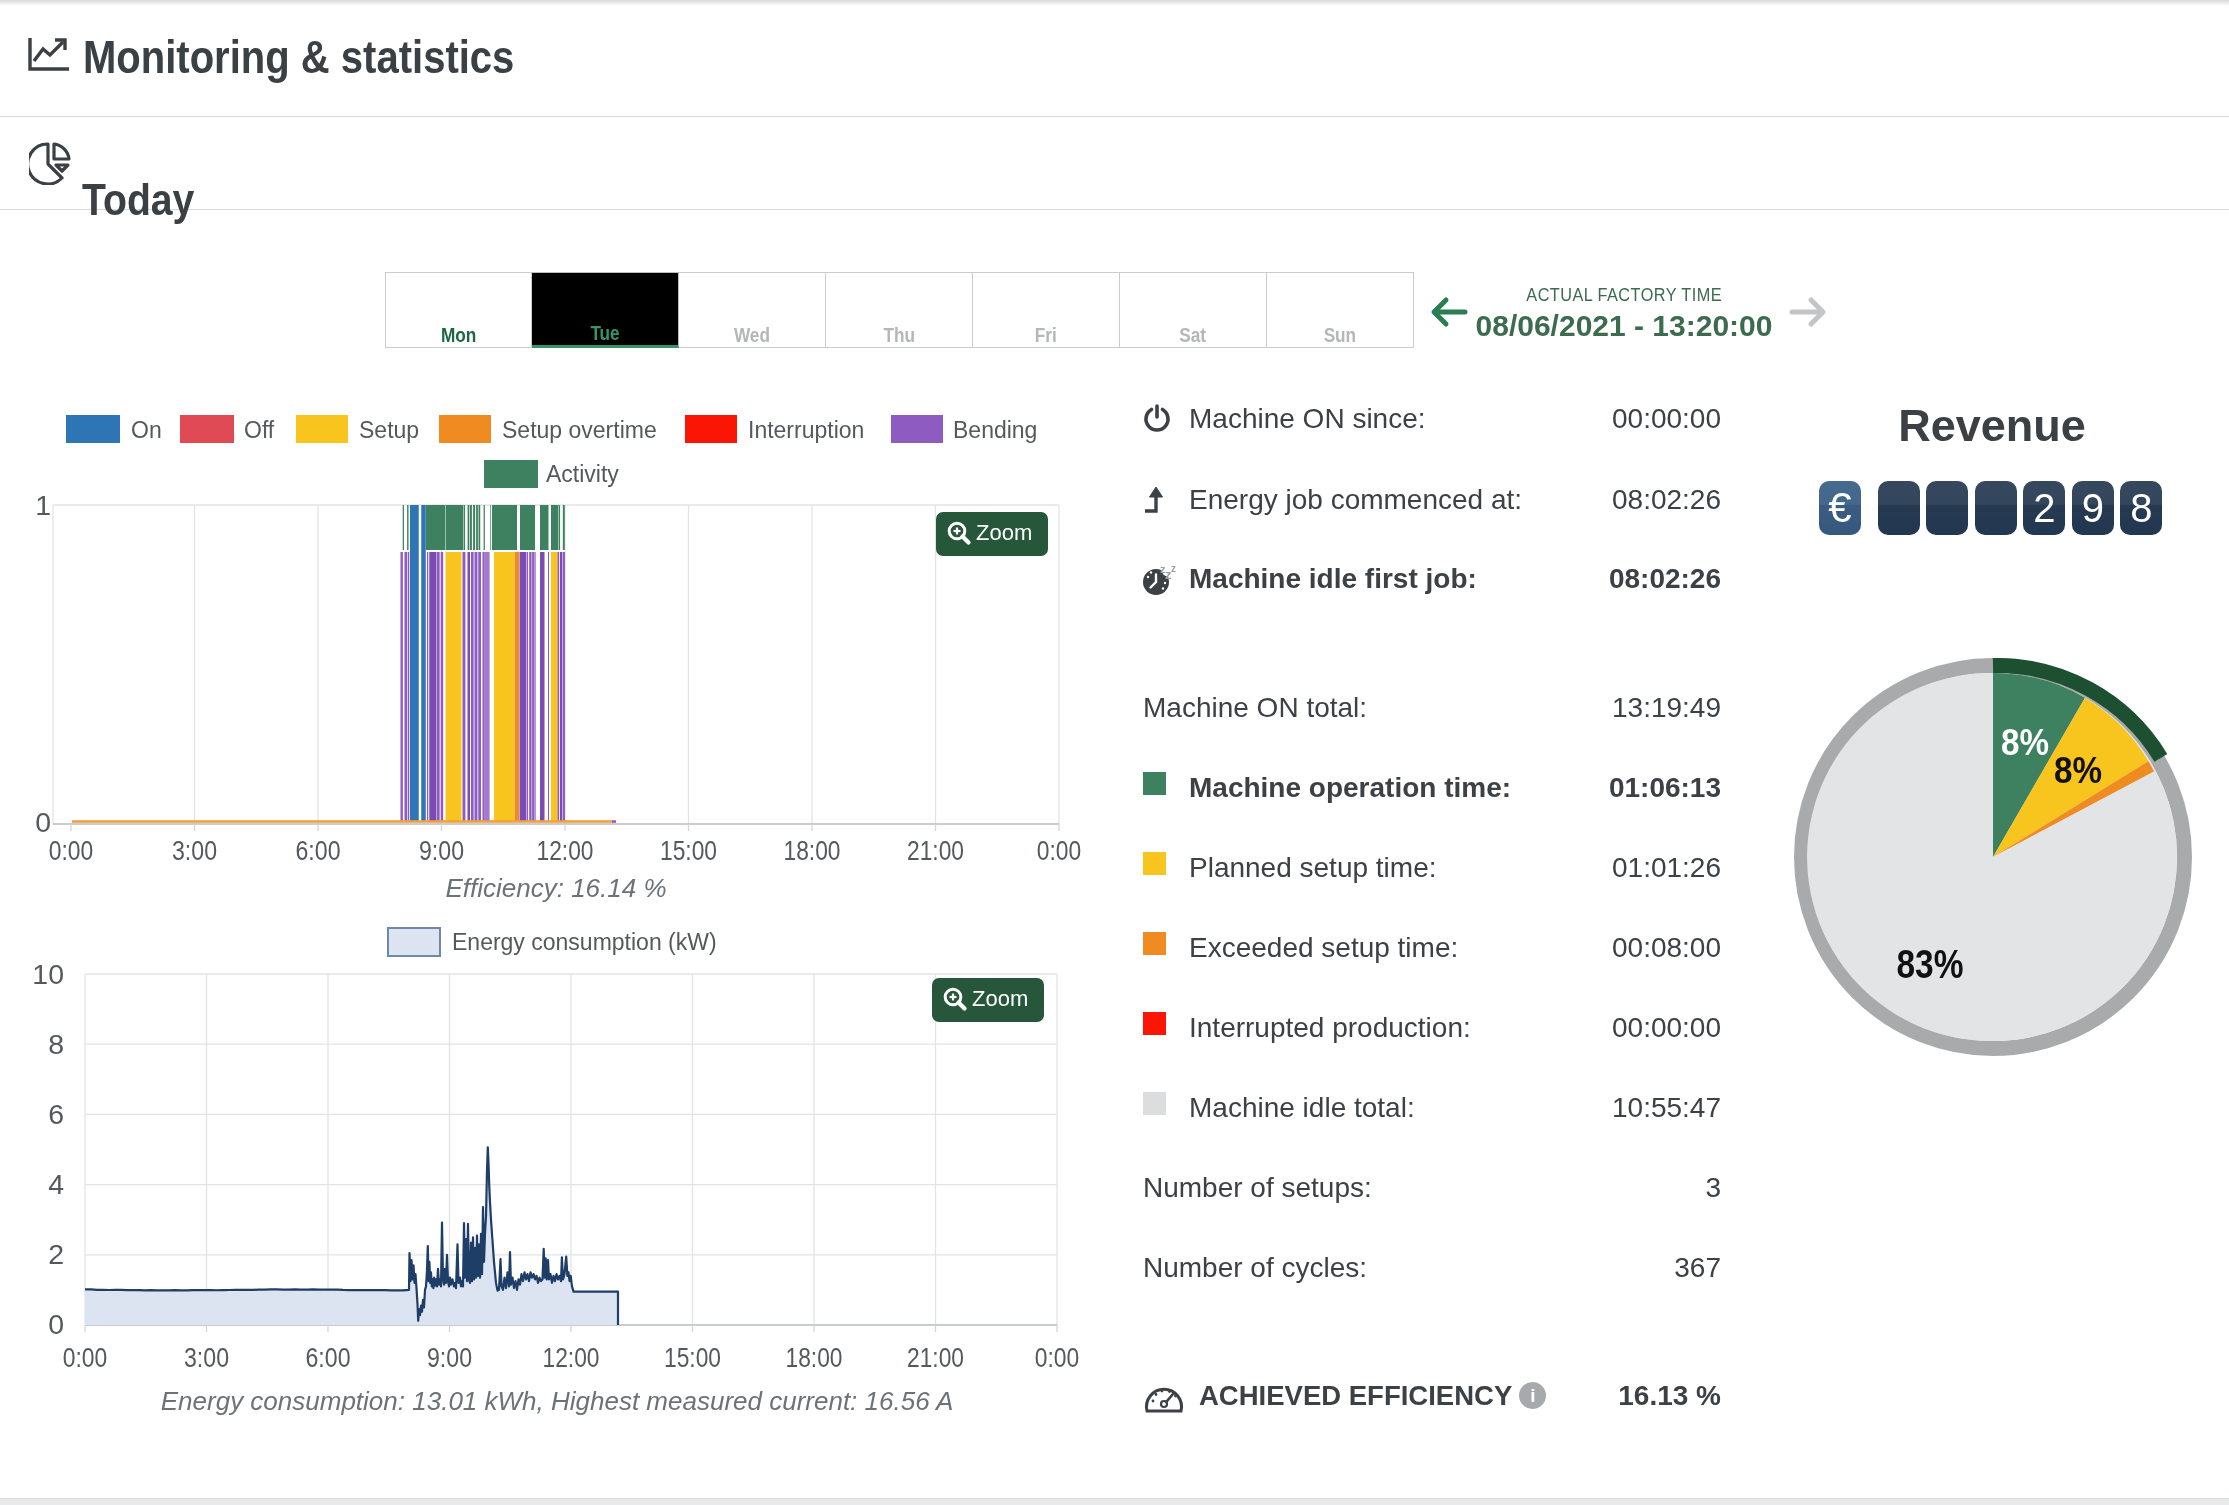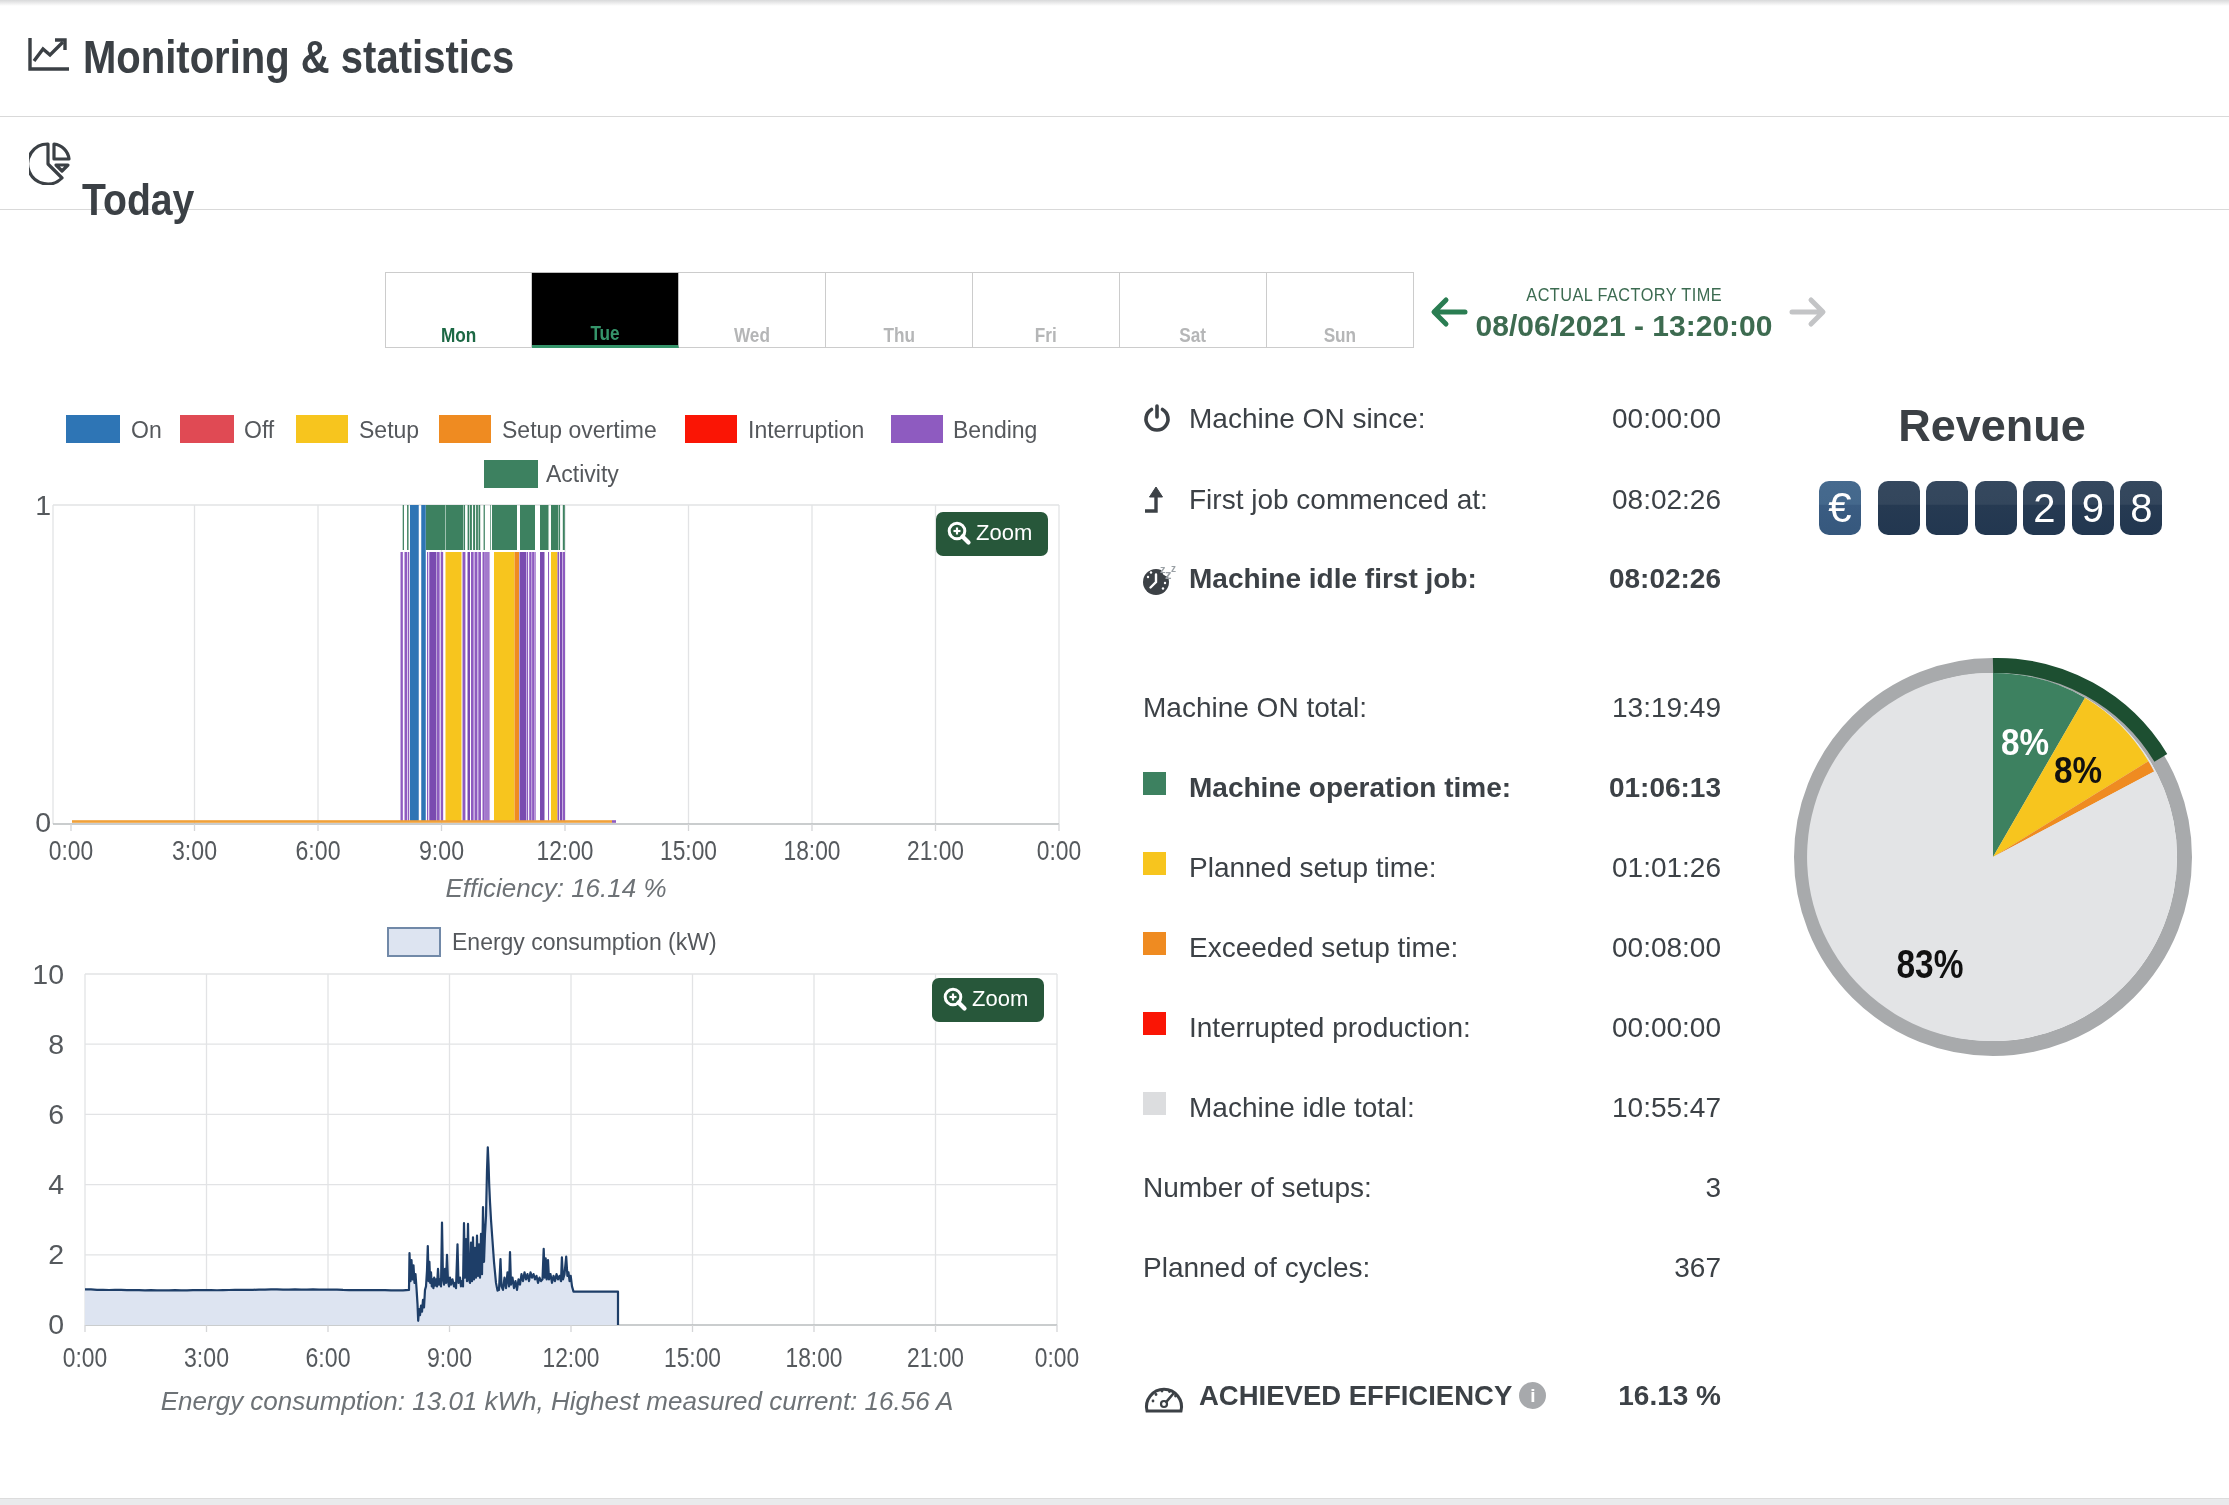--- a/index.html
+++ b/index.html
@@ -301,21 +301,21 @@
   <span class="lab">Machine ON since:</span>
       <span class="val">00:00:00</span>
 </div>
 <div class="srow" style="top:484px">
   <span class="ico">
         <svg width="28" height="30" viewBox="0 0 28 30">
     <path d="M2 27 H13 V13" fill="none" stroke="#3c4146" stroke-width="3.4"></path>
     <path d="M13 3 L6.5 13 H19.5 Z" fill="#3c4146" stroke="#3c4146" stroke-width="1"></path>
   </svg>
       </span>
-  <span class="lab">First job commenced at:</span>
+  <span class="lab">Energy job commenced at:</span>
       <span class="val">08:02:26</span>
 </div>
 <div class="srow b" style="top:563px">
   <span class="ico" style="width:34px;margin-right:12px">
         <svg width="34" height="34" viewBox="0 0 34 34">
     <circle cx="13" cy="19" r="13" fill="#3c4146"></circle>
     <circle cx="25" cy="7" r="6.5" fill="#ffffff"></circle>
     <path d="M13 11.5 V19 L7.5 24.5" stroke="#fff" stroke-width="2.4" fill="none" stroke-linecap="round"></path>
     <circle cx="5" cy="14" r="1.2" fill="#fff"></circle>
     <circle cx="8" cy="9.5" r="1.2" fill="#fff"></circle>
@@ -356,21 +356,21 @@
 <div class="srow" style="top:1092px">
   <span class="sq" style="background:#dcdddf"></span>
   <span class="lab">Machine idle total:</span>
       <span class="val">10:55:47</span>
 </div>
 <div class="srow" style="top:1172px">
   <span class="lab">Number of setups:</span>
       <span class="val">3</span>
 </div>
 <div class="srow" style="top:1252px">
-  <span class="lab">Planned of cycles:</span>
+  <span class="lab">Number of cycles:</span>
       <span class="val">367</span>
 </div>
 <div class="srow b" style="top:1380px">
   <span class="ico" style="width:42px;margin-right:14px">
         <svg width="42" height="34" viewBox="0 0 42 34">
     <path d="M4 31 A 17.5 17.5 0 1 1 38 31 Z" fill="none" stroke="#3c4146" stroke-width="3"></path>
     <circle cx="21" cy="24" r="3" fill="none" stroke="#3c4146" stroke-width="2.2"></circle>
     <line x1="23.3" y1="21.8" x2="30" y2="14" stroke="#3c4146" stroke-width="2.6" stroke-linecap="round"></line>
     <circle cx="10" cy="21" r="1.4" fill="#3c4146"></circle>
     <circle cx="13" cy="14.5" r="1.4" fill="#3c4146"></circle>

